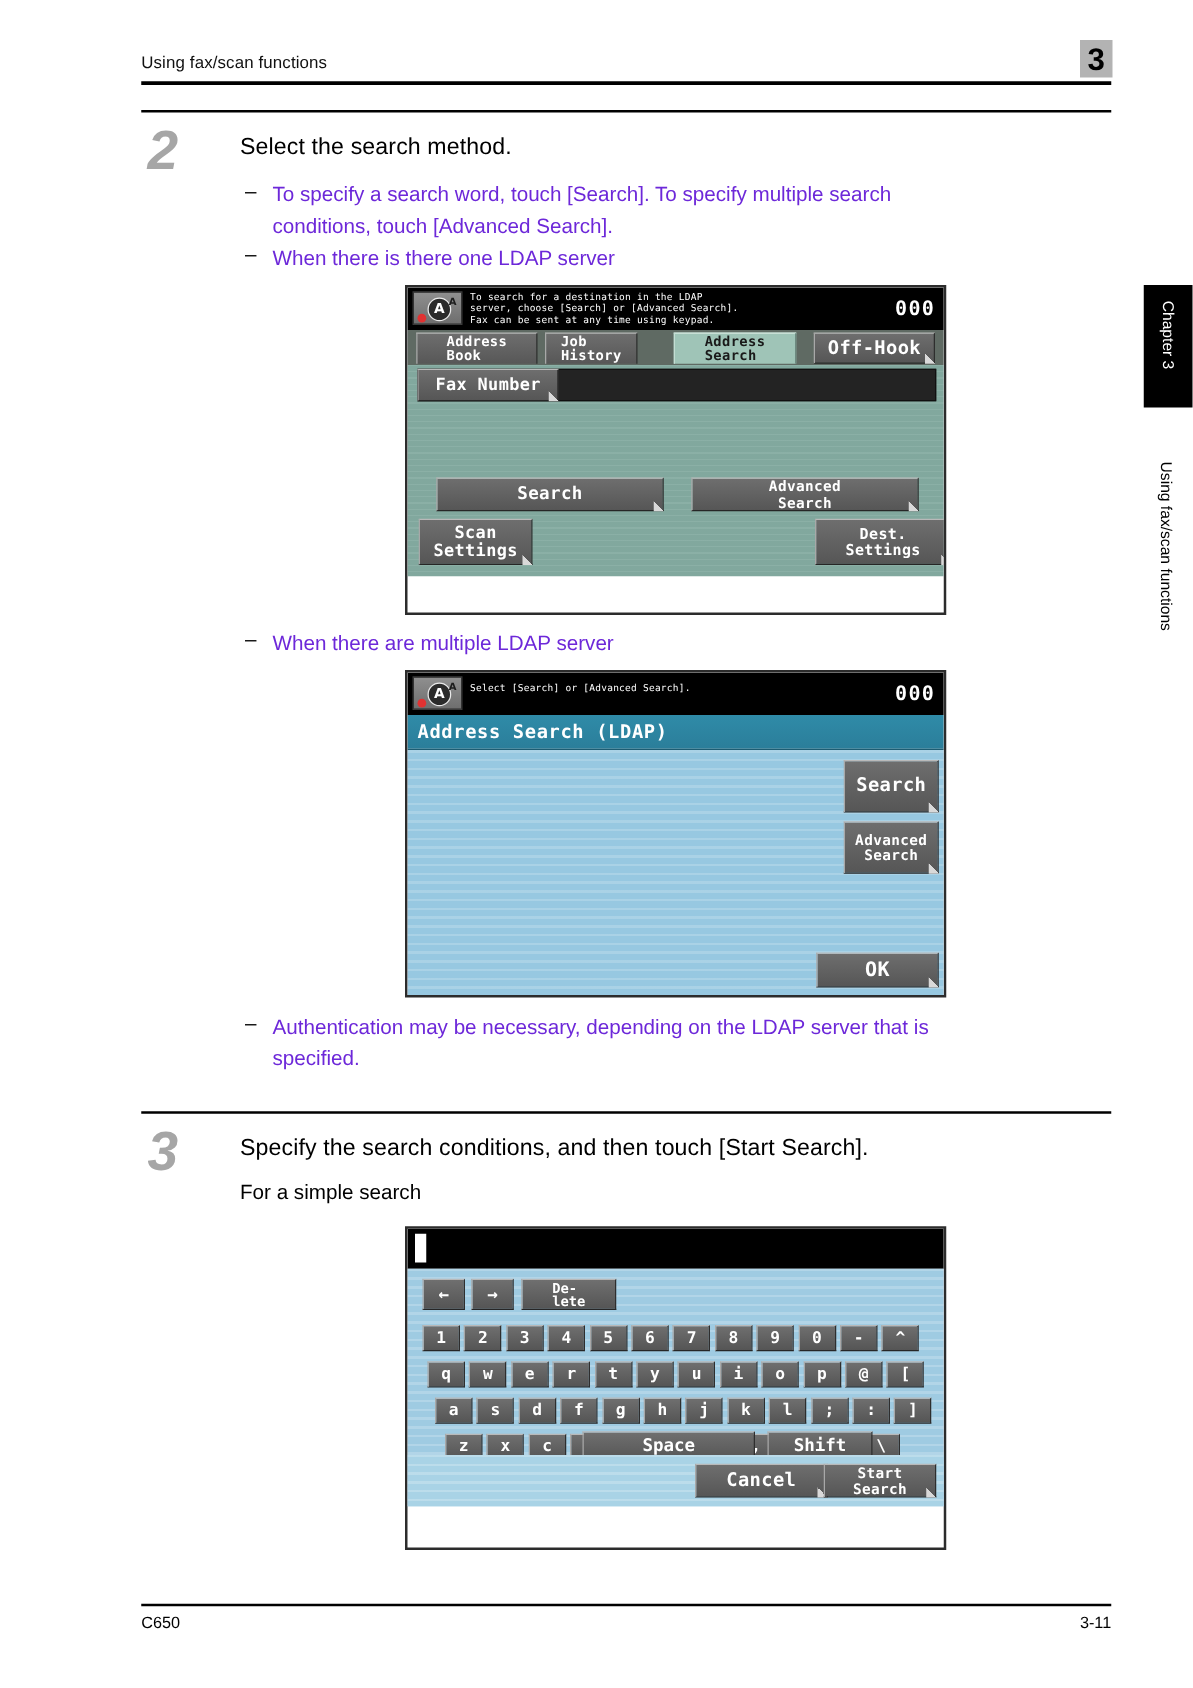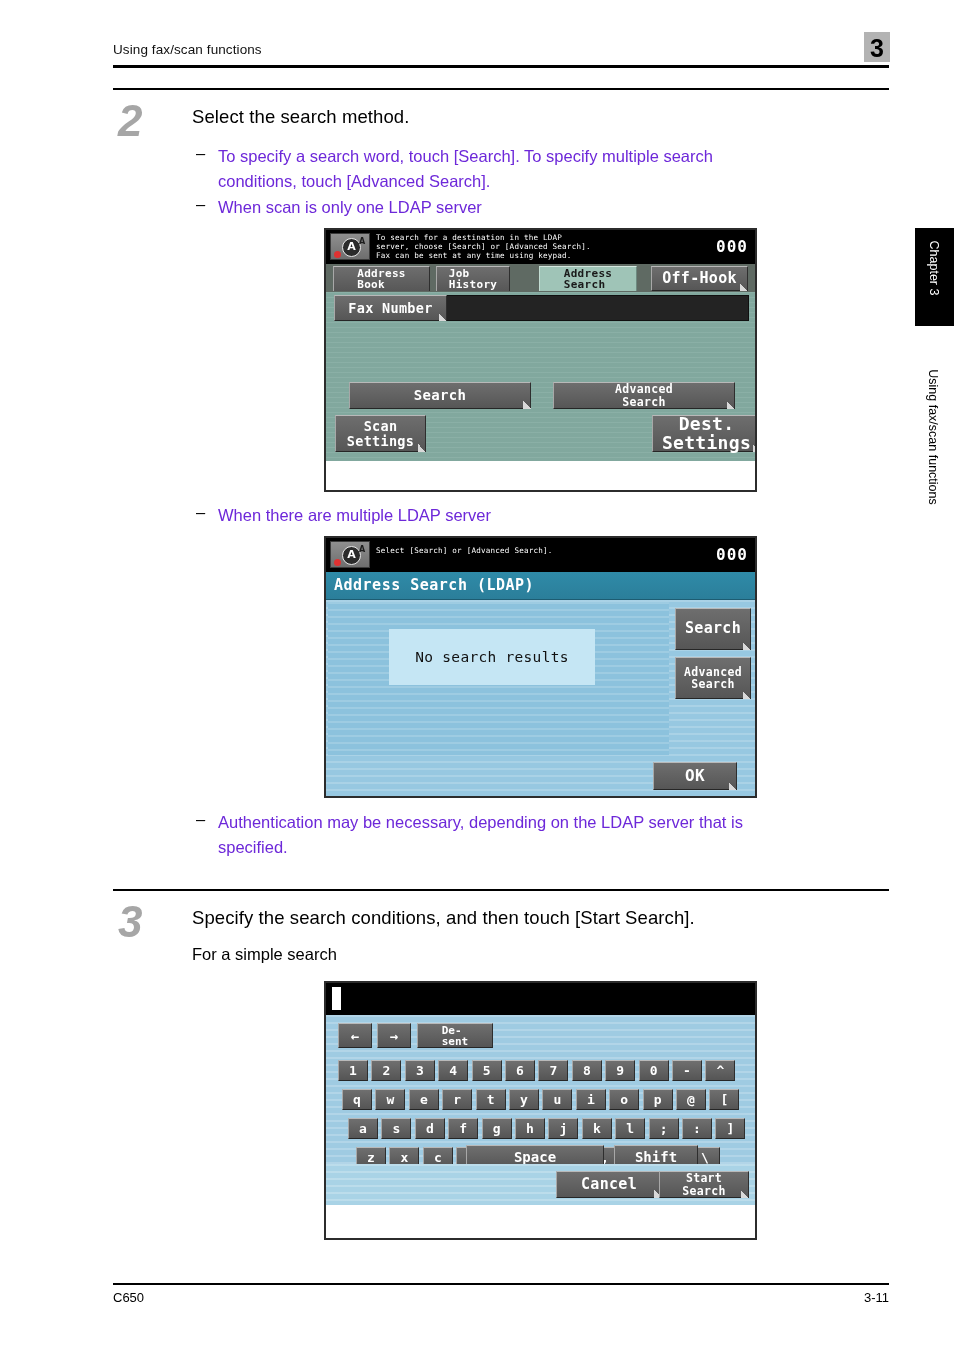--- a/index.html
+++ b/index.html
@@ -468,21 +468,21 @@
 
 <div class="step-rule" style="top:88px"></div>
 <div class="step-num" style="left:118px; top:96px">2</div>
 <div class="step-title" style="left:192px; top:106px">Select the search method.</div>
 
 <div class="bullet-dash" style="left:196px; top:144px">–</div>
 <div class="bullet-line" style="left:218px; top:144px">To specify a search word, touch [Search]. To specify multiple search</div>
 <div class="bullet-line" style="left:218px; top:169px">conditions, touch [Advanced Search].</div>
 
 <div class="bullet-dash" style="left:196px; top:195px">–</div>
-<div class="bullet-line" style="left:218px; top:195px">When scan is only one LDAP server</div>
+<div class="bullet-line" style="left:218px; top:195px">When there is there one LDAP server</div>
 
 <div class="lcd" style="left:324px; top:228px; width:433px; height:264px;">
 
   <div class="lcd-status">
     <div class="lcd-icon">
       <div class="ring">A</div>
       <div class="supA">A</div>
       <div class="dot"></div>
     </div>
     <div class="lcd-msg">To search for a destination in the LDAP
@@ -504,21 +504,21 @@
   <div class="p1-body">
     <div class="fax-field"></div>
     <div class="btn3d fax-label">Fax Number</div>
 
     <div class="btn3d" style="left:23px; top:90px; width:182px; height:27px; font-size:14px;">Search</div>
     <div class="btn3d" style="left:227px; top:90px; width:182px; height:27px; font-size:11.5px;">Advanced
 Search</div>
 
     <div class="btn3d" style="left:9px; top:123px; width:91px; height:37px; font-size:13.5px;">Scan
 Settings</div>
-    <div class="btn3d" style="left:326px; top:123px; width:109px; height:37px; font-size:18px;">Dest.
+    <div class="btn3d" style="left:326px; top:123px; width:109px; height:37px; font-size:12px;">Dest.
 Settings</div>
   </div>
 </div>
 
 <div class="bullet-dash" style="left:196px; top:503px">–</div>
 <div class="bullet-line" style="left:218px; top:503px">When there are multiple LDAP server</div>
 
 <div class="lcd" style="left:324px; top:536px; width:433px; height:262px;">
 
   <div class="lcd-status">
@@ -529,29 +529,26 @@
     </div>
     <div class="lcd-msg" style="top:8px">Select [Search] or [Advanced Search].</div>
     <div class="lcd-count">000</div>
   </div>
 
   <div class="p2-title">
     <span>Address Search (LDAP)</span>
   </div>
 
   <div class="p2-body">
-    <div class="result-area">
-      <div class="no-results">No search results</div>
-    </div>
 
     <div class="btn3d" style="left:349px; top:8px; width:76px; height:42px; font-size:15px;">Search</div>
     <div class="btn3d" style="left:349px; top:57px; width:76px; height:42px; font-size:11.5px;">Advanced
 Search</div>
 
-    <div class="btn3d" style="left:327px; top:162px; width:84px; height:28px; font-size:16px;">OK</div>
+    <div class="btn3d" style="left:327px; top:162px; width:98px; height:28px; font-size:16px;">OK</div>
   </div>
 </div>
 
 <div class="bullet-dash" style="left:196px; top:810px">–</div>
 <div class="bullet-line" style="left:218px; top:810px">Authentication may be necessary, depending on the LDAP server that is</div>
 <div class="bullet-line" style="left:218px; top:835px">specified.</div>
 
 <div class="step-rule" style="top:889px"></div>
 <div class="step-num" style="left:118px; top:897px">3</div>
 <div class="step-title" style="left:192px; top:907px">Specify the search conditions, and then touch [Start Search].</div>
@@ -561,21 +558,21 @@
 
   <div class="kb-entry">
     <div class="caret"></div>
   </div>
 
   <div class="kb-body">
 
     <div class="kb-key" style="left:12px; top:8px; width:34px; height:25px; font-size:14px;">←</div>
     <div class="kb-key" style="left:51px; top:8px; width:34px; height:25px; font-size:14px;">→</div>
     <div class="kb-key" style="left:91px; top:8px; width:76px; height:25px; font-size:11px; white-space:pre-line; line-height:1.0;">De-
-sent</div>
+lete</div>
 
     <div id="kb-row-0">
         <div class="kb-key" style="left: 12px; top: 45px;">1</div>
         <div class="kb-key" style="left: 45.4px; top: 45px;">2</div>
         <div class="kb-key" style="left: 78.8px; top: 45px;">3</div>
         <div class="kb-key" style="left: 112.2px; top: 45px;">4</div>
         <div class="kb-key" style="left: 145.6px; top: 45px;">5</div>
         <div class="kb-key" style="left: 179px; top: 45px;">6</div>
         <div class="kb-key" style="left: 212.4px; top: 45px;">7</div>
         <div class="kb-key" style="left: 245.8px; top: 45px;">8</div>

